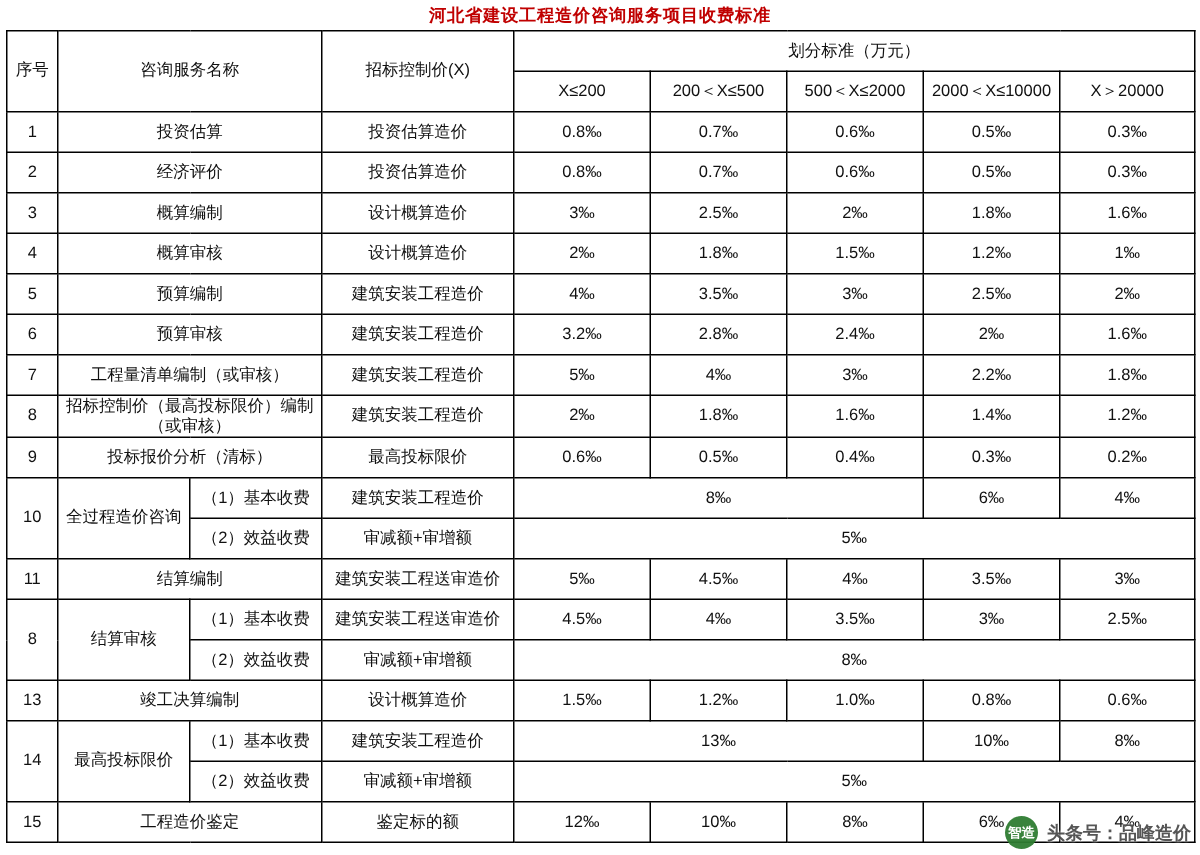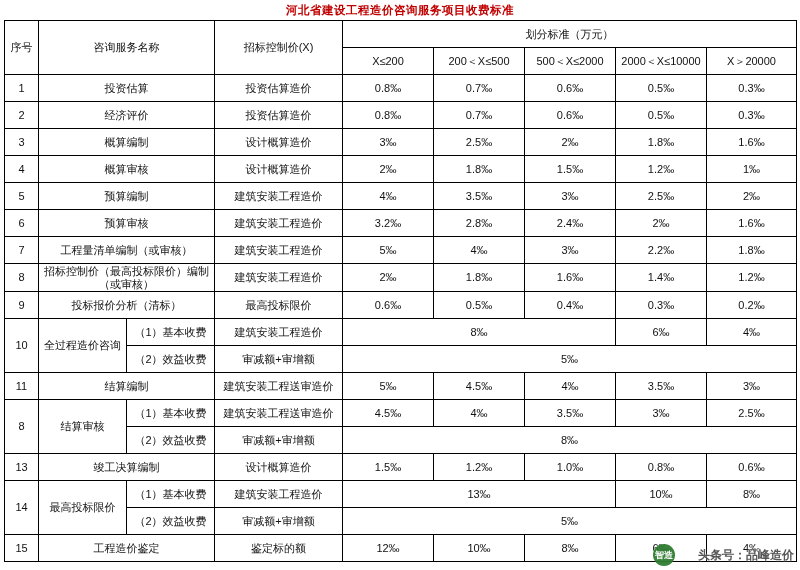--- a/index.html
+++ b/index.html
@@ -48,21 +48,21 @@
   col.c3{width:128px}
   col.c4{width:91px}
   col.c5{width:91px}
   col.c6{width:91px}
   col.c7{width:91px}
   col.c8{width:90px}
   .wm{
     position:absolute;
     right:6px;bottom:4px;
     display:flex;align-items:center;
-    gap:23px;
+    gap:6px;
     opacity:0.95;
   }
   .wm .logo{
     width:22px;height:22px;border-radius:50%;
     background:#2f7d32;
     display:flex;align-items:center;justify-content:center;
     color:#fff;font-size:9px;font-weight:bold;
   }
   .wm .wmtext{
     font-size:12px;color:#4d4d4d;font-weight:bold;

